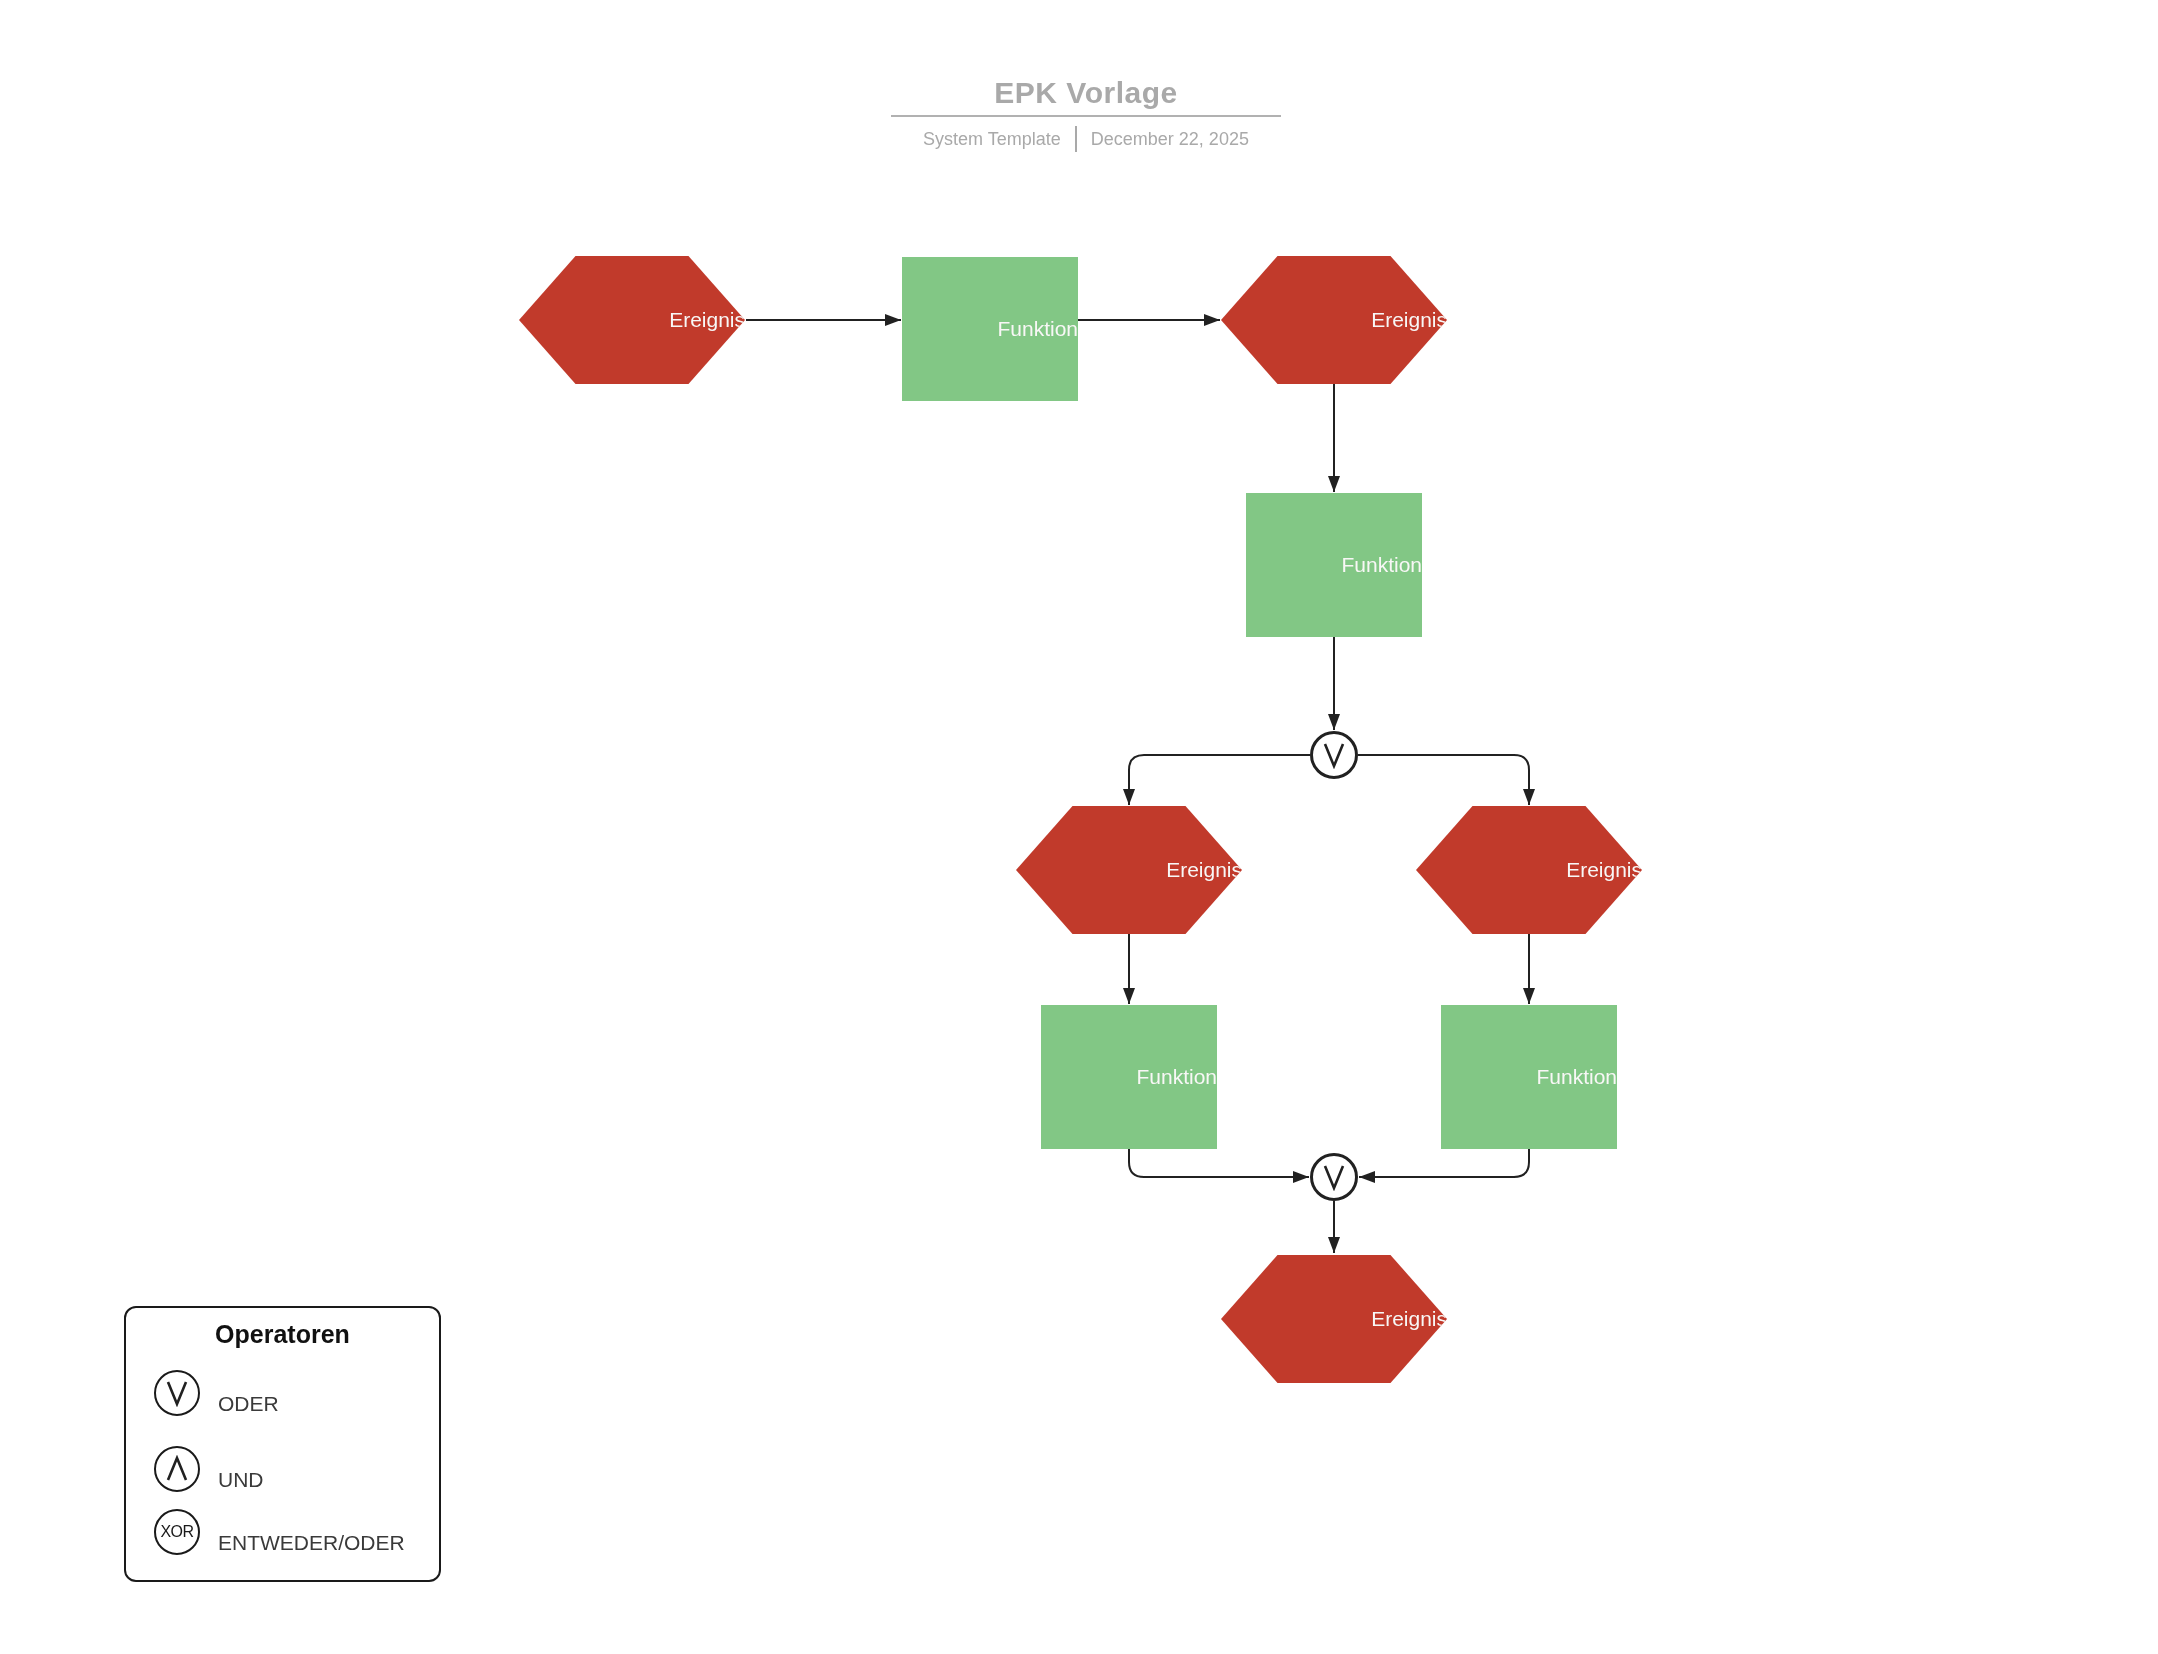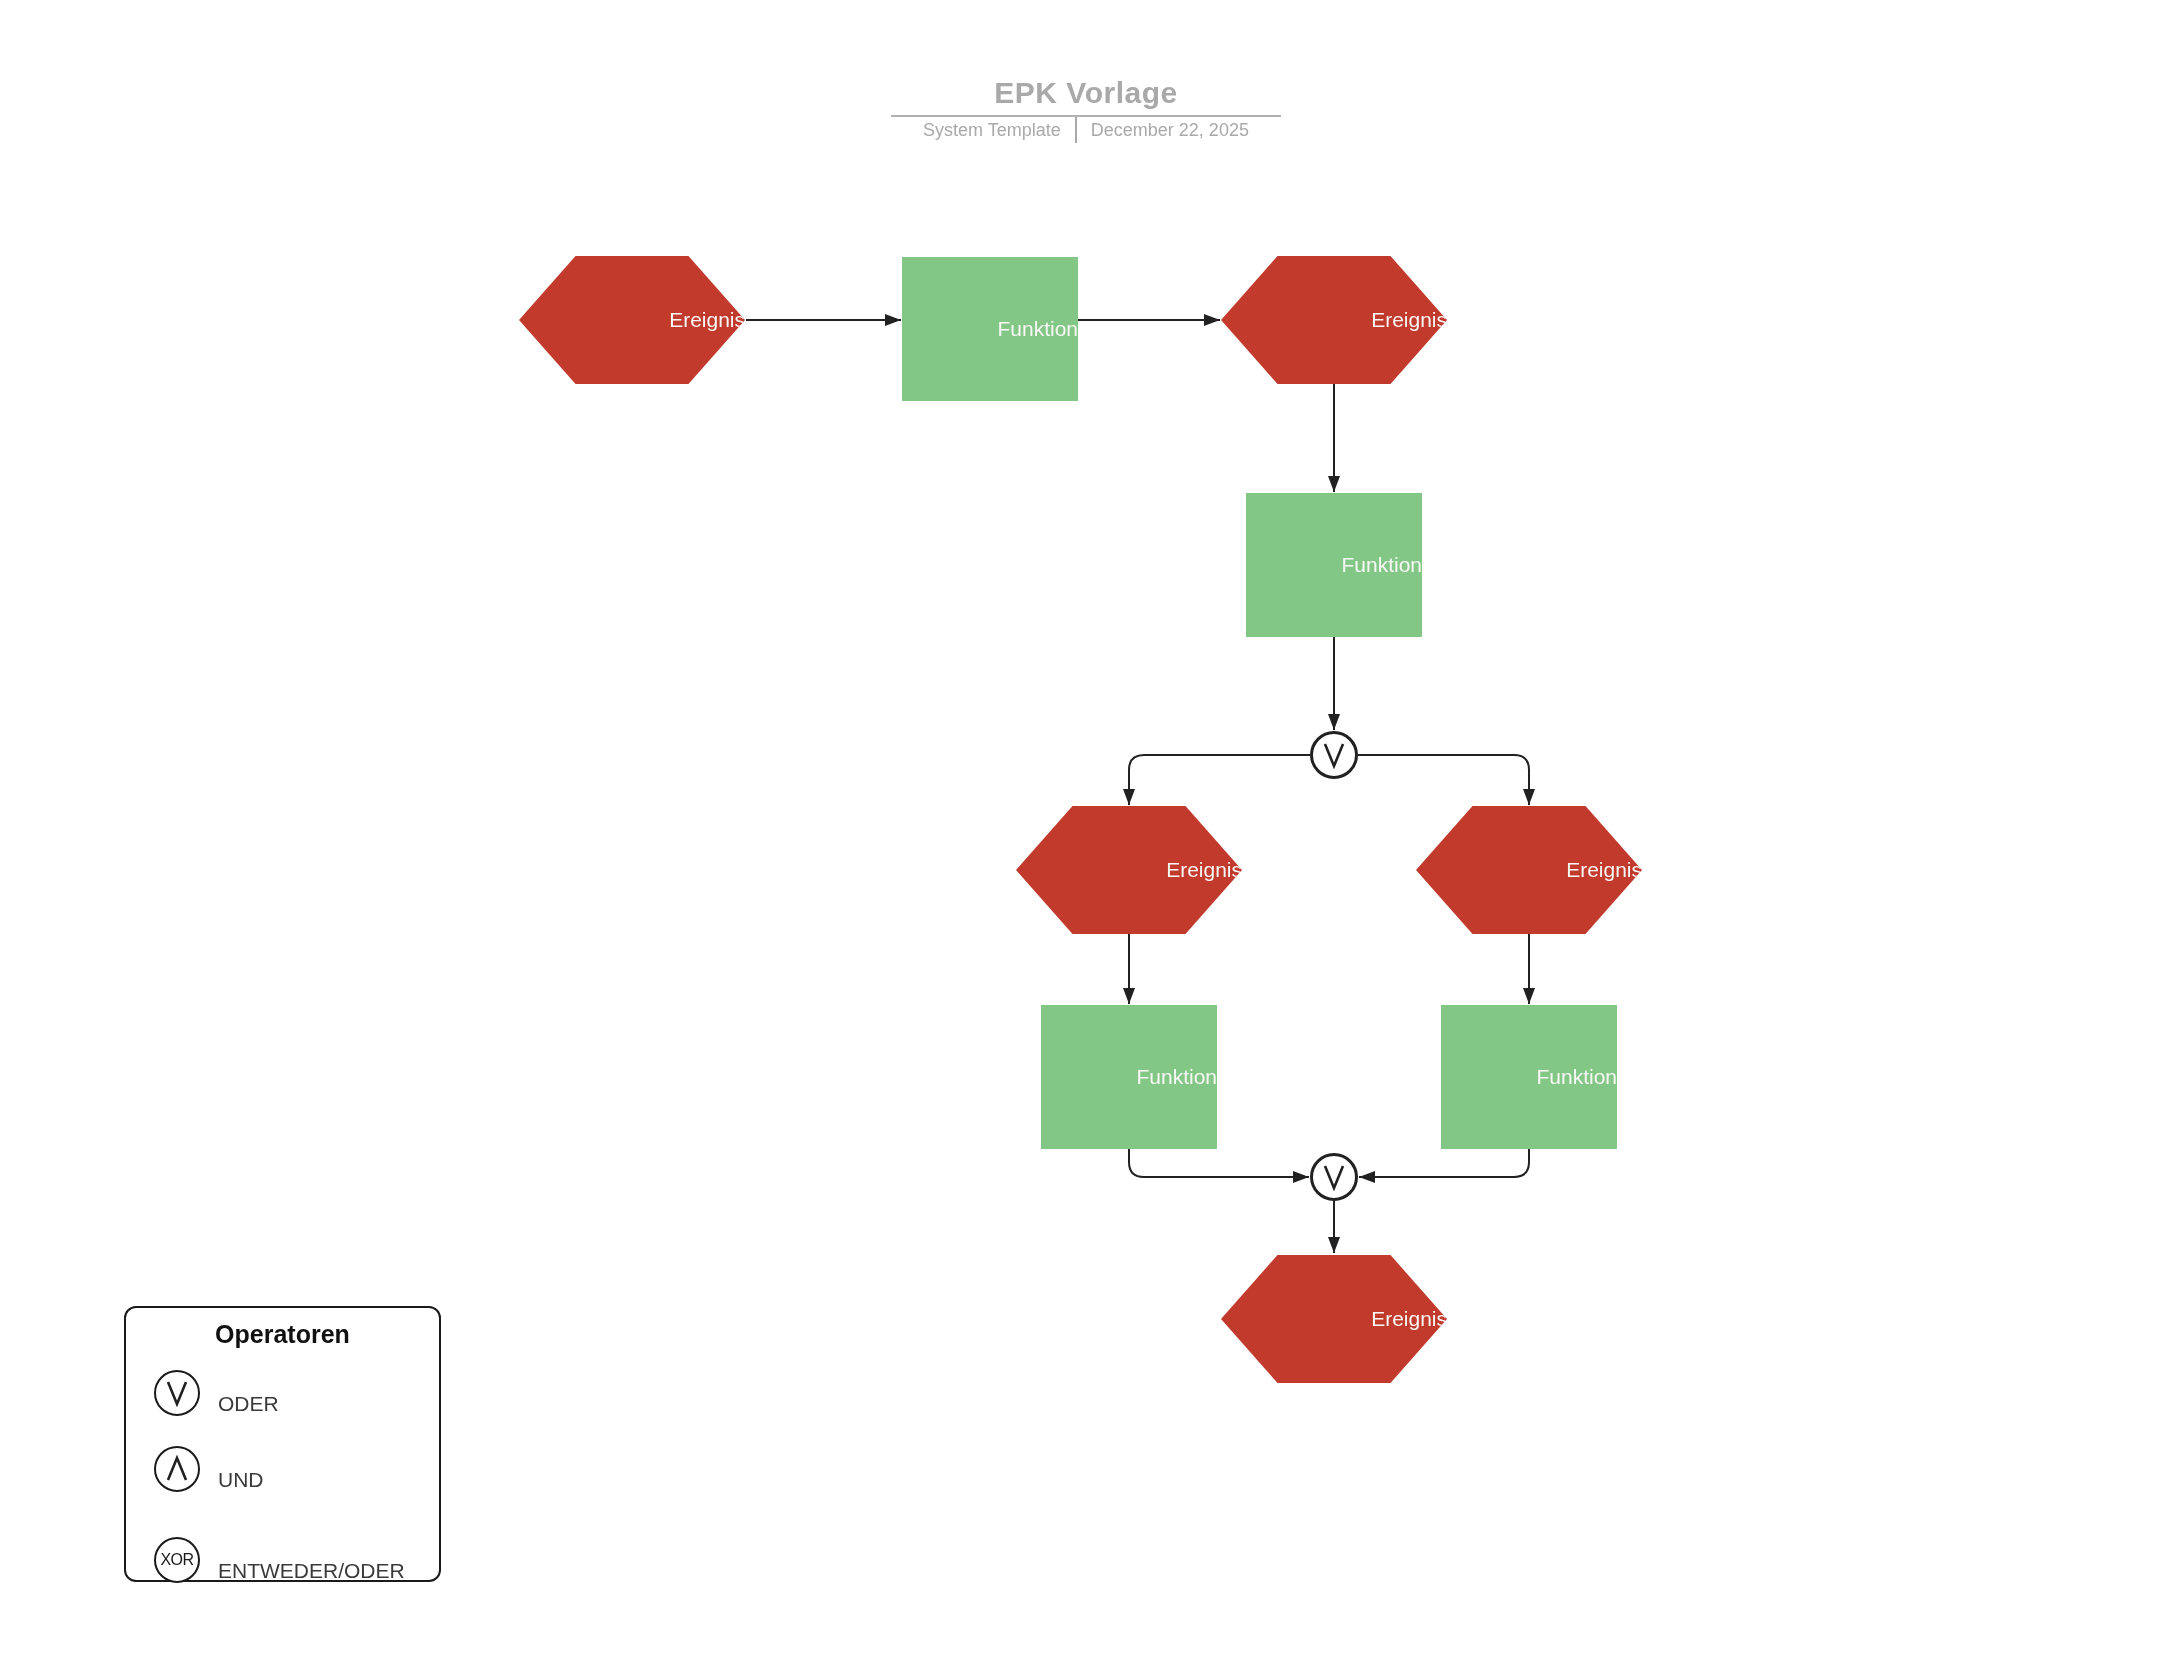--- a/index.html
+++ b/index.html
@@ -28,21 +28,21 @@
   }
   .title{
     font-size:30px;font-weight:bold;color:var(--c-header);
     letter-spacing:.5px;line-height:34px;text-align:center;
   }
   .title-underline{
     width:390px;height:2px;background:var(--c-underline);
     margin:5px auto 0 auto;
   }
   .subtitle{
-    font-size:18px;color:var(--c-header);
+    margin-top:9px;font-size:18px;color:var(--c-header);
     display:flex;align-items:center;justify-content:center;gap:14px;
   }
   .subtitle-divider{
     display:inline-block;width:2px;height:26px;background:var(--c-header);
   }
 
   
   svg.edges{position:absolute;left:0;top:0;}
   svg.edges path.edge{fill:none;stroke:var(--c-line);stroke-width:2px;}
   .arrowhead{fill:var(--c-line);}
@@ -76,21 +76,21 @@
   }
   .legend-title{
     position:absolute;top:12px;left:0;width:100%;text-align:center;
     font-size:25px;font-weight:bold;color:#111;
   }
   .legend-row{
     position:absolute;left:28px;display:flex;align-items:flex-end;gap:18px;
   }
   .legend-row.r0{top:62px;}
   .legend-row.r1{top:138px;}
-  .legend-row.r2{top:229px;}
+  .legend-row.r2{top:201px;}
   .lg-circle{
     width:46px;height:46px;border-radius:50%;
     border:2.5px solid #1a1a1a;box-sizing:border-box;background:#fff;
     display:flex;align-items:center;justify-content:center;flex:none;
   }
   .lg-label{font-size:21px;color:var(--c-legendtext);}
   .xor-text{font-size:16px;color:#1a1a1a;letter-spacing:-.5px;}
 </style>
 </head>
 <body>

